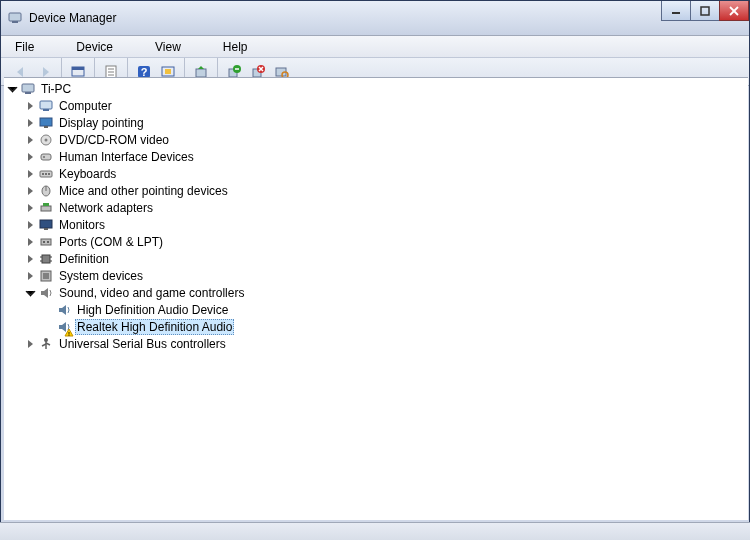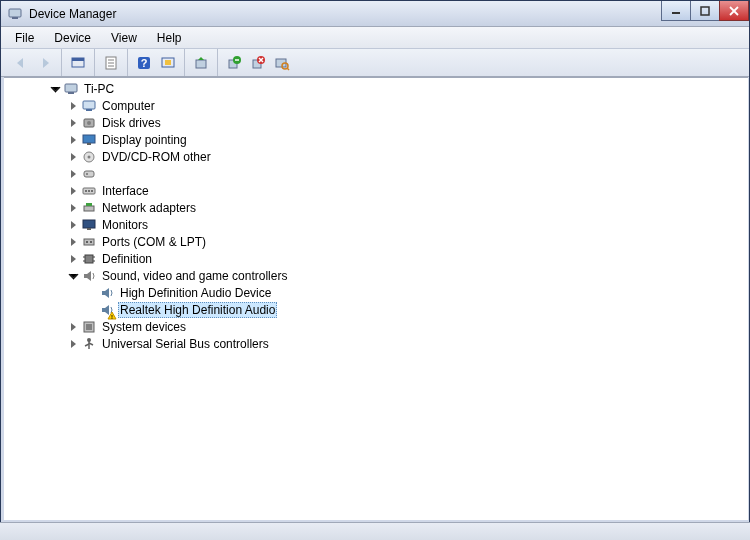--- a/index.html
+++ b/index.html
@@ -8,21 +8,21 @@
     font-size: 12px;
     width: 750px;
     height: 540px;
     overflow: hidden;
     background: #d0d8e8;
     border: 1px solid #2a3a5a;
   }
 
   
   .titlebar {
-    height: 26px;
+    height: 35px;
     background: linear-gradient(to bottom, #e8eef7 0%, #d8e0ee 50%, #c8d2e4 100%);
     border-bottom: 1px solid #a0a8b8;
     display: flex;
     align-items: center;
     padding: 0 2px 0 6px;
     position: relative;
   }
   .titlebar .app-icon {
     width: 16px; height: 16px; margin-right: 6px;
     display: flex; align-items: center; justify-content: center;
@@ -43,20 +43,21 @@
   }
 
   
   .menubar {
     height: 22px;
     background: linear-gradient(to bottom, #f4f6fa, #e4e8f0);
     border-bottom: 1px solid #c0c8d8;
     display: flex;
     align-items: center;
     padding: 0 4px;
+    gap: 22px;
   }
   .menu-item {
     padding: 2px 10px;
     cursor: default;
   }
 
   
   .toolbar {
     height: 28px;
     background: linear-gradient(to bottom, #eef2f8, #dde3ee);
@@ -81,21 +82,21 @@
 
   
   .content {
     position: absolute;
     top: 77px; left: 4px; right: 2px; bottom: 20px;
     background: #fff;
     border-top: 1px solid #a0a8b8;
     overflow: auto;
     padding: 2px 0;
   }
-  .tree { list-style: none; margin-left: 43px; }
+  .tree { list-style: none; }
   .tree-row {
     display: flex; align-items: center;
     height: 17px;
     white-space: nowrap;
     cursor: default;
   }
   .expander {
     width: 16px; height: 16px;
     display: flex; align-items: center; justify-content: center;
     flex-shrink: 0;
@@ -292,75 +293,76 @@
               <span class="node-label">Computer</span>
             </div>
           </div>
           <div class="tree-item depth-1">
             <div class="tree-row">
               <span class="expander">
                 <span class="exp-tri exp-closed"></span>
               </span>
               <span class="node-icon" style="position: relative;">
                 <svg width="16" height="16" viewBox="0 0 16 16">
-                  <use href="#i-disk"></use>
-                </svg>
-              </span>
-              <span class="node-label">Disk drives</span>
-            </div>
-          </div>
-          <div class="tree-item depth-1">
-            <div class="tree-row">
-              <span class="expander">
-                <span class="exp-tri exp-closed"></span>
-              </span>
-              <span class="node-icon" style="position: relative;">
-                <svg width="16" height="16" viewBox="0 0 16 16">
                   <use href="#i-display"></use>
                 </svg>
               </span>
               <span class="node-label">Display pointing</span>
             </div>
           </div>
           <div class="tree-item depth-1">
             <div class="tree-row">
               <span class="expander">
                 <span class="exp-tri exp-closed"></span>
               </span>
               <span class="node-icon" style="position: relative;">
                 <svg width="16" height="16" viewBox="0 0 16 16">
                   <use href="#i-dvd"></use>
                 </svg>
               </span>
-              <span class="node-label">DVD/CD-ROM other</span>
+              <span class="node-label">DVD/CD-ROM video</span>
             </div>
           </div>
           <div class="tree-item depth-1">
             <div class="tree-row">
               <span class="expander">
                 <span class="exp-tri exp-closed"></span>
               </span>
               <span class="node-icon" style="position: relative;">
                 <svg width="16" height="16" viewBox="0 0 16 16">
                   <use href="#i-hid"></use>
                 </svg>
               </span>
+              <span class="node-label">Human Interface Devices</span>
             </div>
           </div>
           <div class="tree-item depth-1">
             <div class="tree-row">
               <span class="expander">
                 <span class="exp-tri exp-closed"></span>
               </span>
               <span class="node-icon" style="position: relative;">
                 <svg width="16" height="16" viewBox="0 0 16 16">
                   <use href="#i-keyboard"></use>
                 </svg>
               </span>
-              <span class="node-label">Interface</span>
+              <span class="node-label">Keyboards</span>
+            </div>
+          </div>
+          <div class="tree-item depth-1">
+            <div class="tree-row">
+              <span class="expander">
+                <span class="exp-tri exp-closed"></span>
+              </span>
+              <span class="node-icon" style="position: relative;">
+                <svg width="16" height="16" viewBox="0 0 16 16">
+                  <use href="#i-mouse"></use>
+                </svg>
+              </span>
+              <span class="node-label">Mice and other pointing devices</span>
             </div>
           </div>
           <div class="tree-item depth-1">
             <div class="tree-row">
               <span class="expander">
                 <span class="exp-tri exp-closed"></span>
               </span>
               <span class="node-icon" style="position: relative;">
                 <svg width="16" height="16" viewBox="0 0 16 16">
                   <use href="#i-network"></use>
@@ -399,20 +401,33 @@
             <div class="tree-row">
               <span class="expander">
                 <span class="exp-tri exp-closed"></span>
               </span>
               <span class="node-icon" style="position: relative;">
                 <svg width="16" height="16" viewBox="0 0 16 16">
                   <use href="#i-cpu"></use>
                 </svg>
               </span>
               <span class="node-label">Definition</span>
+            </div>
+          </div>
+          <div class="tree-item depth-1">
+            <div class="tree-row">
+              <span class="expander">
+                <span class="exp-tri exp-closed"></span>
+              </span>
+              <span class="node-icon" style="position: relative;">
+                <svg width="16" height="16" viewBox="0 0 16 16">
+                  <use href="#i-system"></use>
+                </svg>
+              </span>
+              <span class="node-label">System devices</span>
             </div>
           </div>
           <div class="tree-item depth-1">
             <div class="tree-row">
               <span class="expander">
                 <span class="exp-tri exp-open"></span>
               </span>
               <span class="node-icon" style="position: relative;">
                 <svg width="16" height="16" viewBox="0 0 16 16">
                   <use href="#i-sound"></use>
@@ -448,33 +463,20 @@
               </div>
             </div>
           </div>
           <div class="tree-item depth-1">
             <div class="tree-row">
               <span class="expander">
                 <span class="exp-tri exp-closed"></span>
               </span>
               <span class="node-icon" style="position: relative;">
                 <svg width="16" height="16" viewBox="0 0 16 16">
-                  <use href="#i-system"></use>
-                </svg>
-              </span>
-              <span class="node-label">System devices</span>
-            </div>
-          </div>
-          <div class="tree-item depth-1">
-            <div class="tree-row">
-              <span class="expander">
-                <span class="exp-tri exp-closed"></span>
-              </span>
-              <span class="node-icon" style="position: relative;">
-                <svg width="16" height="16" viewBox="0 0 16 16">
                   <use href="#i-usb"></use>
                 </svg>
               </span>
               <span class="node-label">Universal Serial Bus controllers</span>
             </div>
           </div>
         </div>
       </div>
     </div>
 </div>

